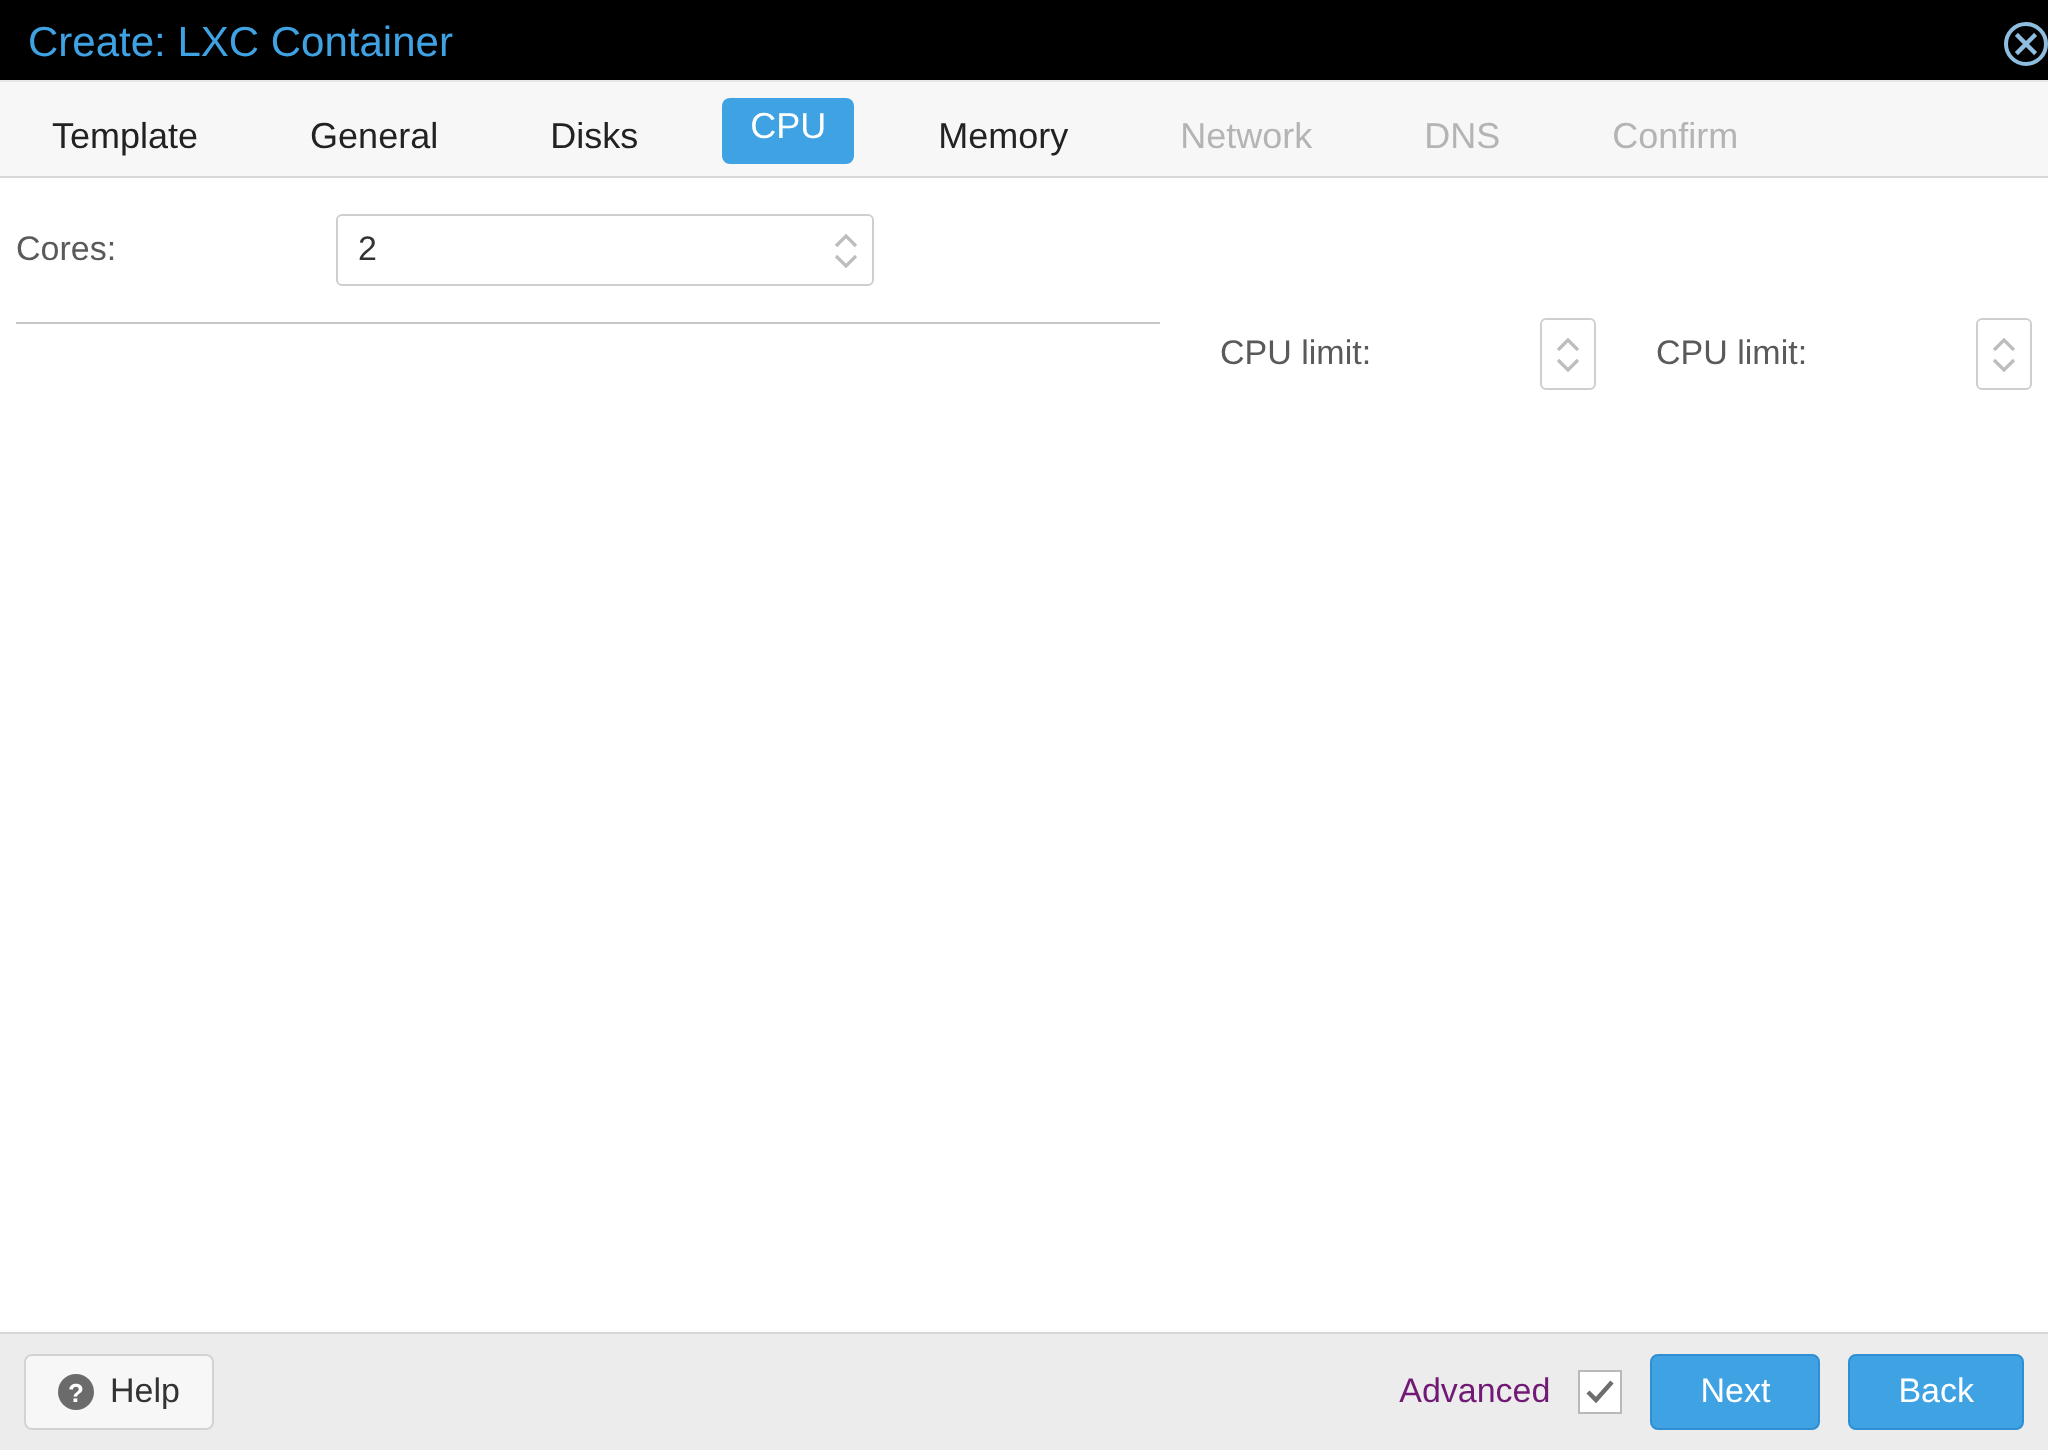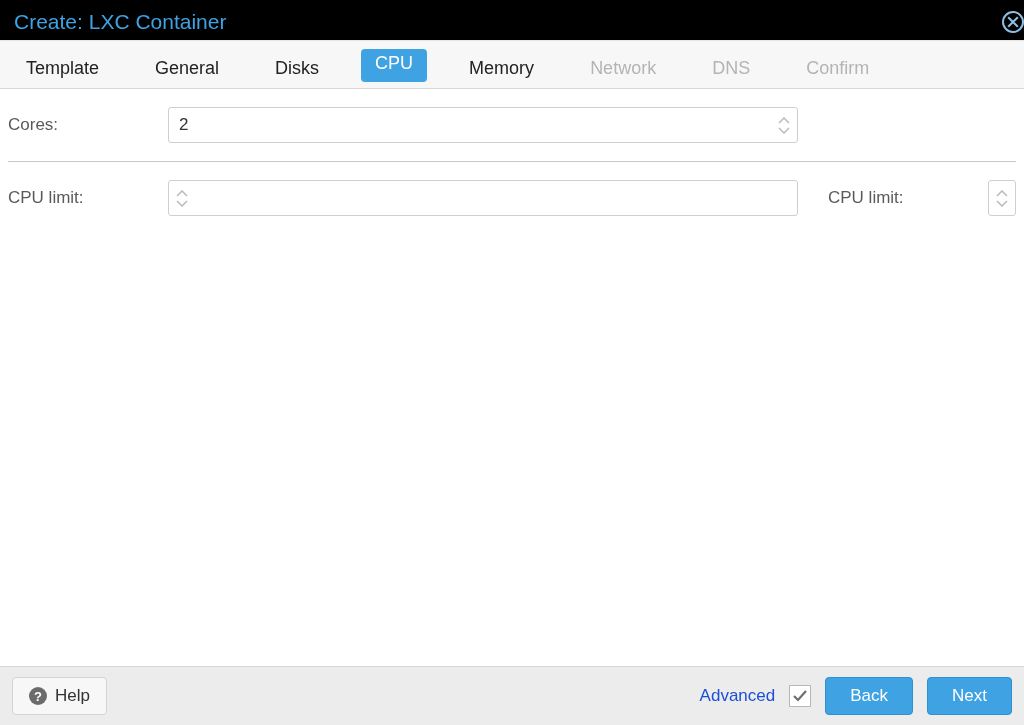--- a/index.html
+++ b/index.html
@@ -68,21 +68,21 @@
   .tab.disabled { color: #b4b4b4; cursor: default; }
 
   
   .dialog-body {
     flex: 1 1 auto;
     padding: 14px 8px;
     overflow: auto;
   }
   .form-grid {
     display: grid;
-    grid-template-columns: 1fr;
+    grid-template-columns: 1fr 1fr 1fr 1fr;
     gap: 8px 30px;
   }
   .form-row {
     display: flex;
     align-items: center;
     gap: 10px;
     padding: 4px 0;
   }
   .form-row label {
     flex: 0 0 150px;
@@ -148,21 +148,21 @@
     cursor: pointer;
   }
   .help-btn .qmark {
     width: 18px; height: 18px; border-radius: 50%;
     background: #6b6b6b; color: #fff; font-size: 13px; font-weight: bold;
     display: flex; align-items: center; justify-content: center;
   }
   .footer-right {
     display: flex; align-items: center; gap: 14px;
   }
-  .adv-label { color: #1d4ed8; font-size: 17px; }
+  .adv-label { color: #701a75; font-size: 17px; }
   .adv-check {
     width: 22px; height: 22px;
     border: 1px solid #b8b8b8;
     background: #fff;
     display: inline-flex; align-items: center; justify-content: center;
     color: #6e6e6e;
     cursor: pointer;
   }
   .adv-check svg { width: 16px; height: 16px; }
   .btn-primary {
@@ -257,16 +257,16 @@
       <span>Help</span>
     </button>
   </div>
   <div class="footer-right">
     <span class="adv-label">Advanced</span>
     <span class="adv-check">
       <svg viewBox="0 0 16 16" fill="none" stroke="currentColor" stroke-width="2.2">
         <path d="M2 8 L6 12 L14 3"></path>
       </svg>
     </span>
+    <button class="btn-primary">Next</button>
     <button class="btn-primary">Back</button>
-    <button class="btn-primary">Next</button>
   </div>
 </div>
 
 </body></html>

